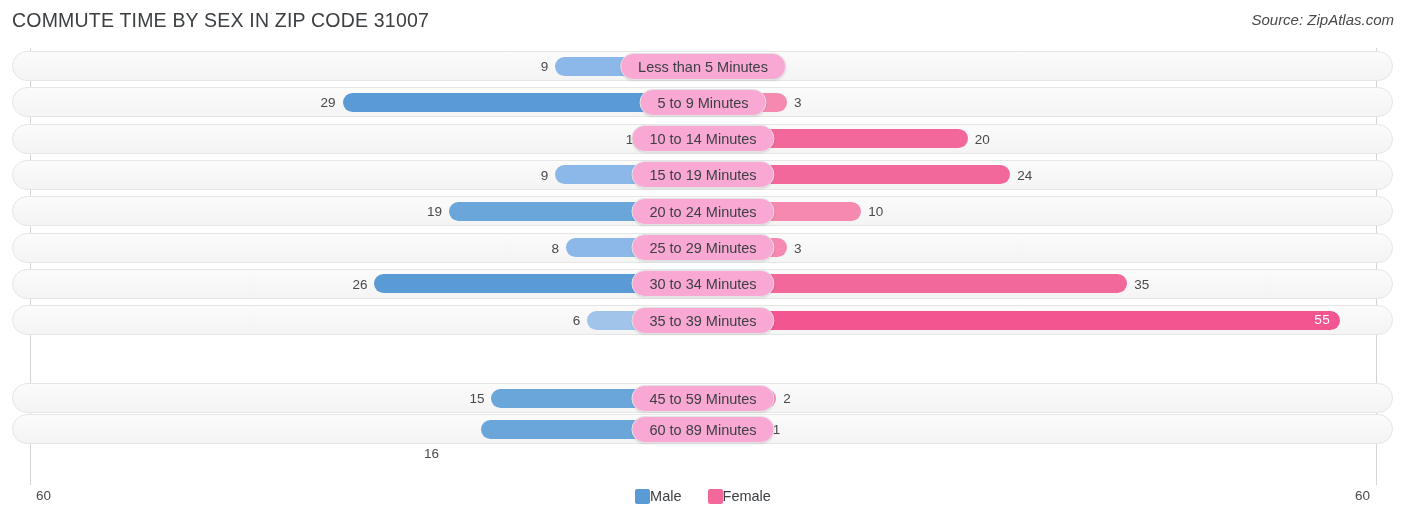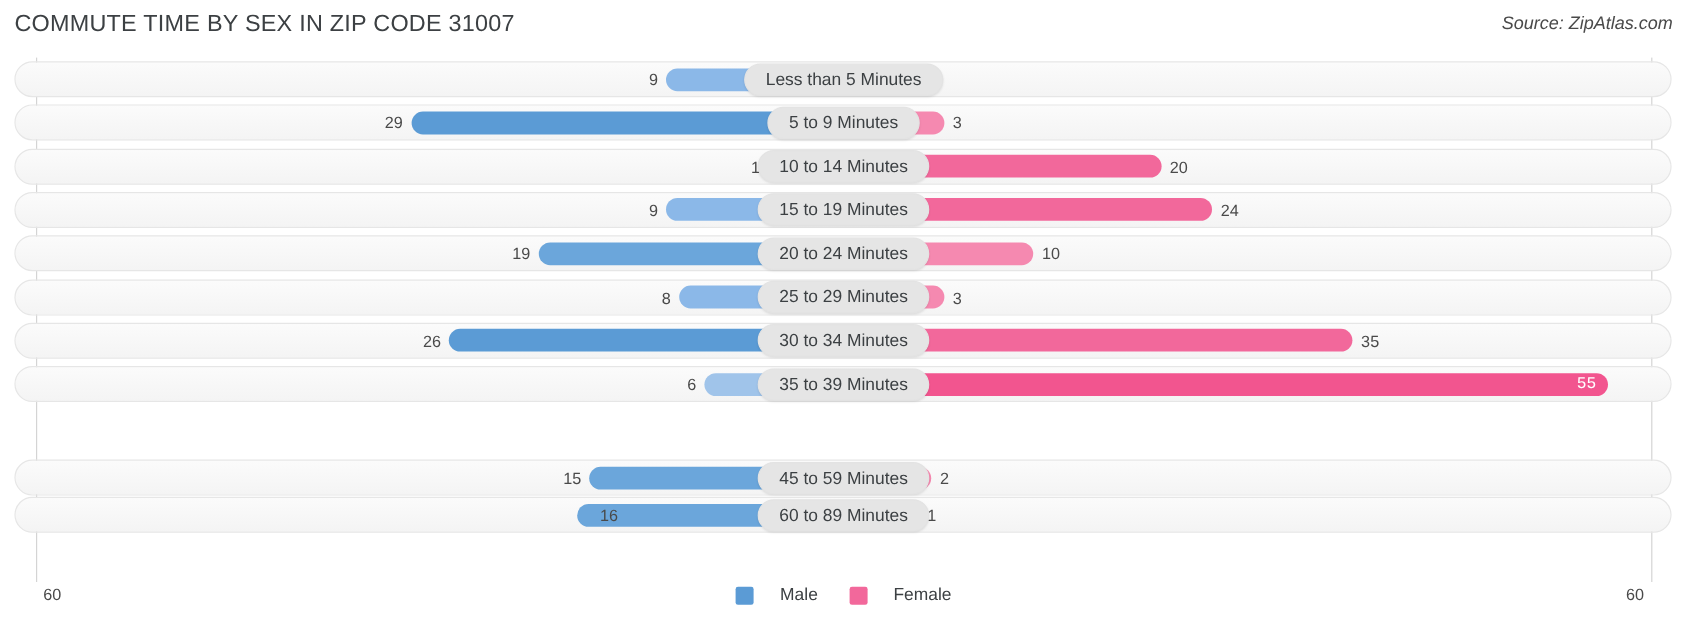--- a/index.html
+++ b/index.html
@@ -106,21 +106,21 @@
   }
 
   .pill {
     position: absolute;
     top: 4.5px;
     left: 50%;
     transform: translateX(-50%);
     height: 27px;
     line-height: 27px;
     padding: 0 17px;
-    background: #e5e5e5;
+    background: #f9a8d4;
     border: 1px solid #e3e3e3;
     border-radius: 14px;
     font-size: 14.5px;
     color: #3c4043;
     white-space: nowrap;
     box-shadow: 0 1px 2px rgba(0,0,0,0.10);
   }
 
   
   .footer {
@@ -144,21 +144,21 @@
     left: 0; right: 0;
     top: 3px;
     display: flex;
     justify-content: center;
     align-items: center;
     gap: 26px;
   }
   .legend-item {
     display: flex;
     align-items: center;
-    gap: 22px;
+    gap: 0;
   }
   .legend-swatch {
     width: 15px; height: 15px;
     border-radius: 2px;
     display: inline-block;
   }
   .legend-label {
     font-size: 14.5px;
     color: #3c4043;
   }
@@ -244,21 +244,21 @@
         <div class="track"></div>
         <div class="bar male" style="width: 211.545px; background: rgb(107, 166, 219);"></div>
         <div class="val male" style="right: 921.545px;">15</div>
         <div class="bar female" style="width: 73.2727px; background: rgb(245, 137, 176);"></div>
         <div class="val female" style="left: 783.273px;">2</div>
         <div class="pill" style="left: 703px;">45 to 59 Minutes</div>
       </div>
       <div class="row" style="top: 363px;">
         <div class="track"></div>
         <div class="bar male" style="width: 222.182px; background: rgb(107, 166, 219);"></div>
-        <div class="val male" style="right: 891px;">16</div>
+        <div class="val male" style="right: 967px; margin-top: 24px;">16</div>
         <div class="bar female" style="width: 62.6364px; background: rgb(245, 137, 176);"></div>
         <div class="val female" style="left: 772.636px;">1</div>
         <div class="pill" style="left: 703px;">60 to 89 Minutes</div>
       </div>
     </div>
 
   <div class="footer">
     <div class="axis-tick left">60</div>
     <div class="axis-tick right">60</div>
     <div class="legend" id="legend">

